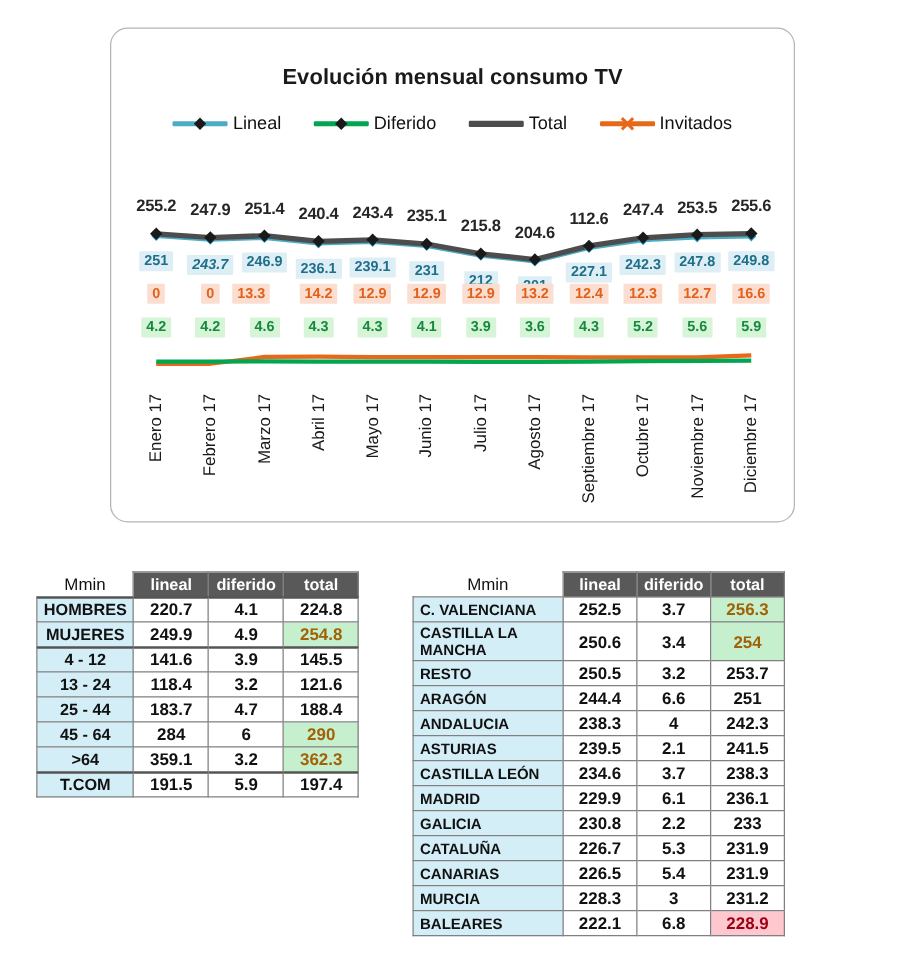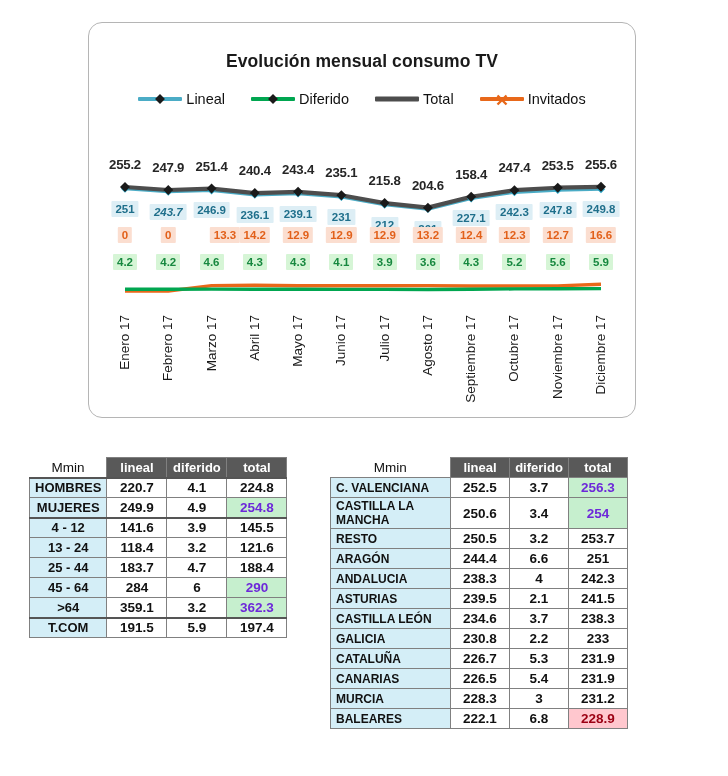--- a/index.html
+++ b/index.html
@@ -106,21 +106,21 @@
     background: #595959; color: #ffffff; font-weight: bold;
     font-size: 13px;
   }
   table.grid th.corner {
     background: transparent; border: none;
     color: #111; font-weight: normal; font-size: 13.5px;
   }
   td.rowlab { background: #d4eef7; text-align: center; }
   td.rowlab.left { text-align: left; font-size: 12px; }
   td.num { background: #ffffff; font-weight: normal; font-size: 13.5px; }
-  td.num.good { background: #c6efce; color: #6d28d9; }
+  td.num.good { background: #c6efce; color: #a16207; }
   td.num.bad  { background: #ffc7ce; color: #9c0013; }
 
   #left-table  { position: absolute; left: 29px;  top: 457px; }
   #right-table { position: absolute; left: 330px; top: 457px; }
 
   #left-table td, #left-table th { height: 20px; }
   #left-table .rowlab { width: 62px; }
   #left-table .num { width: 60px; }
 
   #right-table .rowlab { width: 120px; }
@@ -202,39 +202,39 @@
           <path d="M498 40.866666666666674 L503 45.866666666666674 L498 50.866666666666674 L493 45.866666666666674 Z" fill="#1a1a1a"></path>
         </svg>
         <div class="lbl lbl-total" style="left: 22px; top: 16.0296px;">255.2</div>
         <div class="lbl lbl-total" style="left: 65.2727px; top: 19.0037px;">247.9</div>
         <div class="lbl lbl-total" style="left: 108.545px; top: 17.5778px;">251.4</div>
         <div class="lbl lbl-total" style="left: 151.818px; top: 22.0593px;">240.4</div>
         <div class="lbl lbl-total" style="left: 195.091px; top: 20.837px;">243.4</div>
         <div class="lbl lbl-total" style="left: 238.364px; top: 24.2185px;">235.1</div>
         <div class="lbl lbl-total" style="left: 281.636px; top: 32.0815px;">215.8</div>
         <div class="lbl lbl-total" style="left: 324.909px; top: 36.6444px;">204.6</div>
-        <div class="lbl lbl-total" style="left: 368.182px; top: 25.7259px;">158.4</div>
+        <div class="lbl lbl-total" style="left: 368.182px; top: 25.7259px;">112.6</div>
         <div class="lbl lbl-total" style="left: 411.455px; top: 19.2074px;">247.4</div>
         <div class="lbl lbl-total" style="left: 454.727px; top: 16.7222px;">253.5</div>
         <div class="lbl lbl-total" style="left: 498px; top: 15.8667px;">255.6</div>
         <div class="lbl lbl-lineal" style="left: 22px; top: 59.7407px;">251</div>
         <div class="lbl lbl-lineal" style="left: 65.2727px; top: 62.7148px; font-style: italic;">243.7</div>
         <div class="lbl lbl-lineal" style="left: 108.545px; top: 61.4111px;">246.9</div>
         <div class="lbl lbl-lineal" style="left: 151.818px; top: 65.8111px;">236.1</div>
         <div class="lbl lbl-lineal" style="left: 195.091px; top: 64.5889px;">239.1</div>
         <div class="lbl lbl-lineal" style="left: 238.364px; top: 67.8889px;">231</div>
         <div class="lbl lbl-lineal" style="left: 281.636px; top: 75.6296px;">212</div>
         <div class="lbl lbl-lineal" style="left: 324.909px; top: 80.1111px;">201</div>
         <div class="lbl lbl-lineal" style="left: 368.182px; top: 69.4778px;">227.1</div>
         <div class="lbl lbl-lineal" style="left: 411.455px; top: 63.2852px;">242.3</div>
         <div class="lbl lbl-lineal" style="left: 454.727px; top: 61.0444px;">247.8</div>
         <div class="lbl lbl-lineal" style="left: 498px; top: 60.2296px;">249.8</div>
         <div class="lbl lbl-inv" style="left: 22px; top: 86px;">0</div>
         <div class="lbl lbl-inv" style="left: 65.2727px; top: 86px;">0</div>
-        <div class="lbl lbl-inv" style="left: 122px; top: 86px;">13.3</div>
+        <div class="lbl lbl-inv" style="left: 98px; top: 86px;">13.3</div>
         <div class="lbl lbl-inv" style="left: 151.818px; top: 86px;">14.2</div>
         <div class="lbl lbl-inv" style="left: 195.091px; top: 86px;">12.9</div>
         <div class="lbl lbl-inv" style="left: 238.364px; top: 86px;">12.9</div>
         <div class="lbl lbl-inv" style="left: 281.636px; top: 86px;">12.9</div>
         <div class="lbl lbl-inv" style="left: 324.909px; top: 86px;">13.2</div>
         <div class="lbl lbl-inv" style="left: 368.182px; top: 86px;">12.4</div>
         <div class="lbl lbl-inv" style="left: 411.455px; top: 86px;">12.3</div>
         <div class="lbl lbl-inv" style="left: 454.727px; top: 86px;">12.7</div>
         <div class="lbl lbl-inv" style="left: 498px; top: 86px;">16.6</div>
         <div class="lbl lbl-dif" style="left: 22px; top: 113px;">4.2</div>
@@ -374,20 +374,26 @@
           <td class="num">2.1</td>
           <td class="num">241.5</td>
         </tr>
         <tr>
           <td class="rowlab left">CASTILLA LEÓN</td>
           <td class="num">234.6</td>
           <td class="num">3.7</td>
           <td class="num">238.3</td>
         </tr>
         <tr>
+          <td class="rowlab left">MADRID</td>
+          <td class="num">229.9</td>
+          <td class="num">6.1</td>
+          <td class="num">236.1</td>
+        </tr>
+        <tr>
           <td class="rowlab left">GALICIA</td>
           <td class="num">230.8</td>
           <td class="num">2.2</td>
           <td class="num">233</td>
         </tr>
         <tr>
           <td class="rowlab left">CATALUÑA</td>
           <td class="num">226.7</td>
           <td class="num">5.3</td>
           <td class="num">231.9</td>

